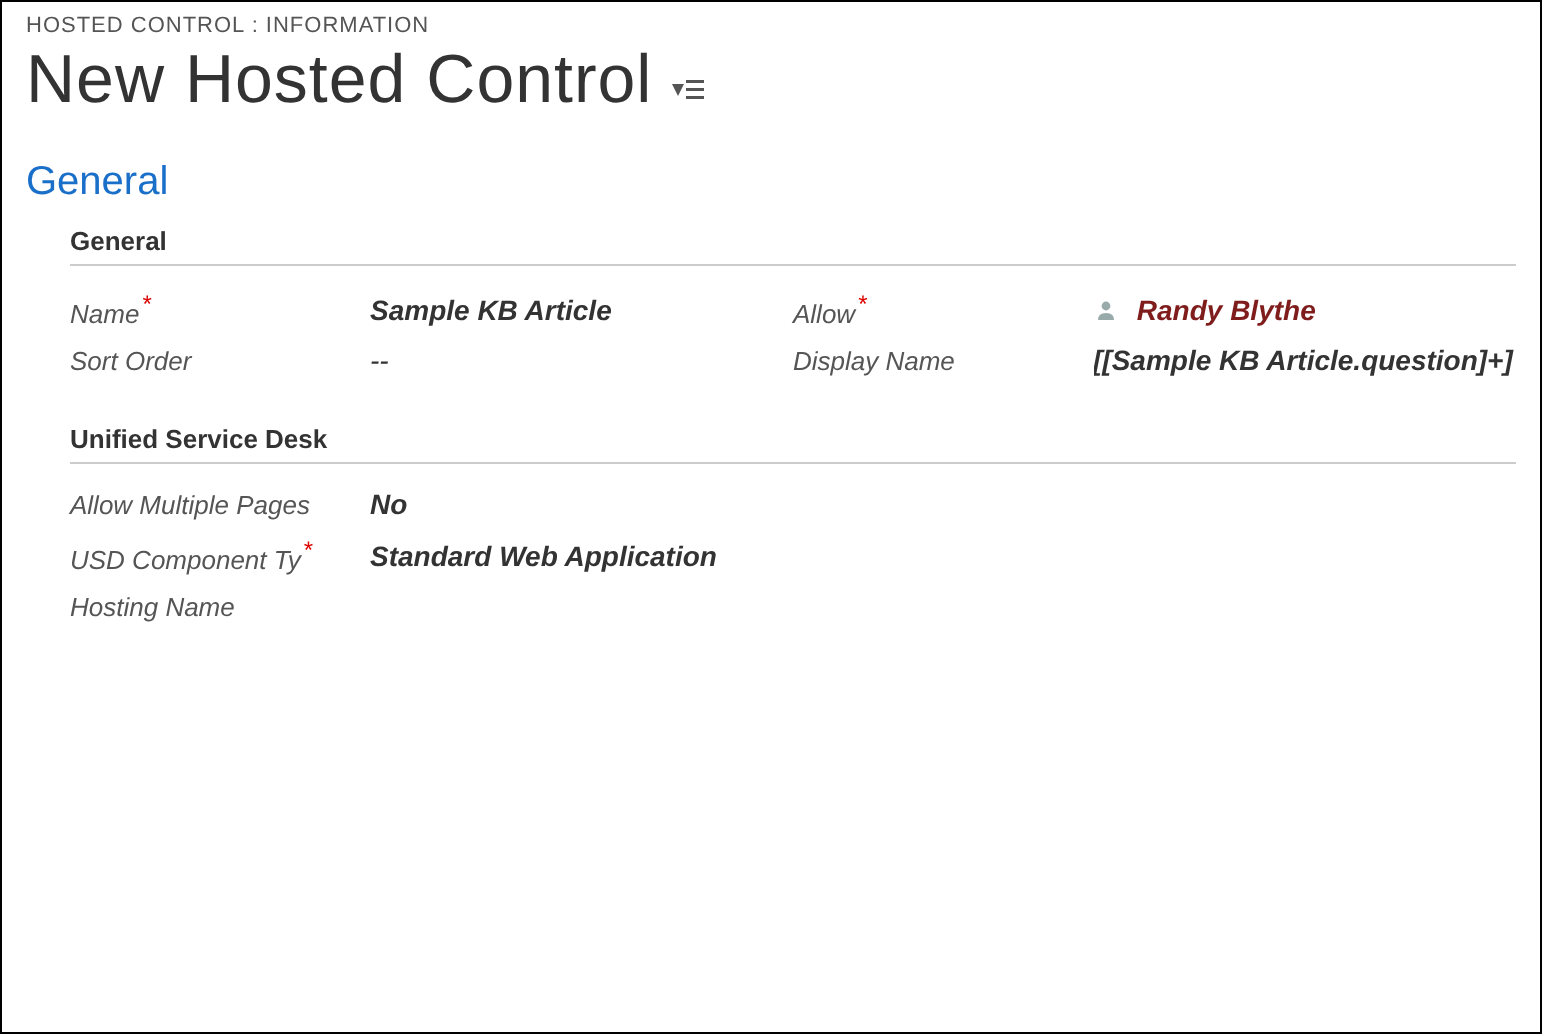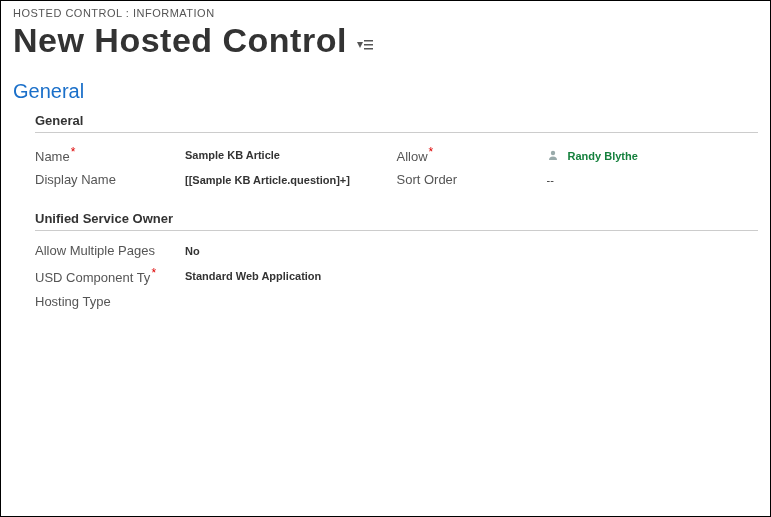--- a/index.html
+++ b/index.html
@@ -24,21 +24,21 @@
     margin-bottom: 2px;
   }
   .titlebar {
     display: flex;
     align-items: center;
     gap: 10px;
     margin-bottom: 20px;
   }
   .page-title {
     font-size: 34px;
-    font-weight: 700;
+    font-weight: 400;
     color: #333;
     margin: 0;
     letter-spacing: 0.5px;
   }
   .title-menu-icon {
     font-size: 14px;
     color: #555;
     position: relative;
     top: 6px;
     cursor: pointer;
@@ -64,38 +64,39 @@
   .row {
     display: flex;
     align-items: center;
     padding: 4px 0;
   }
   .cell {
     display: flex;
     align-items: center;
     flex: 1;
     min-width: 0;
+    font-style: italic;
   }
   .label {
     width: 150px;
     font-size: 13px;
     color: #555;
     flex-shrink: 0;
   }
   .value {
-    font-size: 11px;
+    font-size: 14px;
     color: #333;
     font-weight: 600;
     flex: 1;
     white-space: nowrap;
     overflow: hidden;
     text-overflow: ellipsis;
   }
   .value-link {
-    color: #15803d;
+    color: #7f1d1d;
     font-weight: 600;
     cursor: pointer;
   }
   .req {
     color: #d00;
     font-size: 12px;
     margin-left: 1px;
     vertical-align: super;
   }
   .chk {
@@ -155,52 +156,52 @@
               <path d="M2 11 Q2 7.5 6 7.5 Q10 7.5 10 11 Z" fill="#9aa"></path>
             </svg>
           </span>
           <span class="value-link">Randy Blythe</span>
         </div>
       </div>
     </div>
 
     <div class="row">
       <div class="cell">
+        <div class="label">Sort Order</div>
+        <div class="value" style="font-weight:400;">--</div>
+      </div>
+      <div class="cell">
         <div class="label">Display Name</div>
         <div class="value">[[Sample KB Article.question]+]</div>
       </div>
-      <div class="cell">
-        <div class="label">Sort Order</div>
-        <div class="value" style="font-weight:400;">--</div>
-      </div>
     </div>
   </div>
 
   <div class="subsection">
-    <div class="subsection-title">Unified Service Owner</div>
+    <div class="subsection-title">Unified Service Desk</div>
 
     <div class="row">
       <div class="cell">
         <div class="label">Allow Multiple Pages</div>
         <div class="value">No</div>
       </div>
       <div class="cell"></div>
     </div>
     <div class="row">
       <div class="cell">
         <div class="label">
           <span>USD Component Ty</span><span class="req">*</span>
         </div>
         <div class="value">Standard Web Application</div>
       </div>
       <div class="cell"></div>
     </div>
     <div class="row">
       <div class="cell">
-        <div class="label">Hosting Type</div>
+        <div class="label">Hosting Name</div>
       </div>
       <div class="cell"></div>
     </div>
   </div>
 
   <div class="spacer"></div>
 
 
 </div>
 

